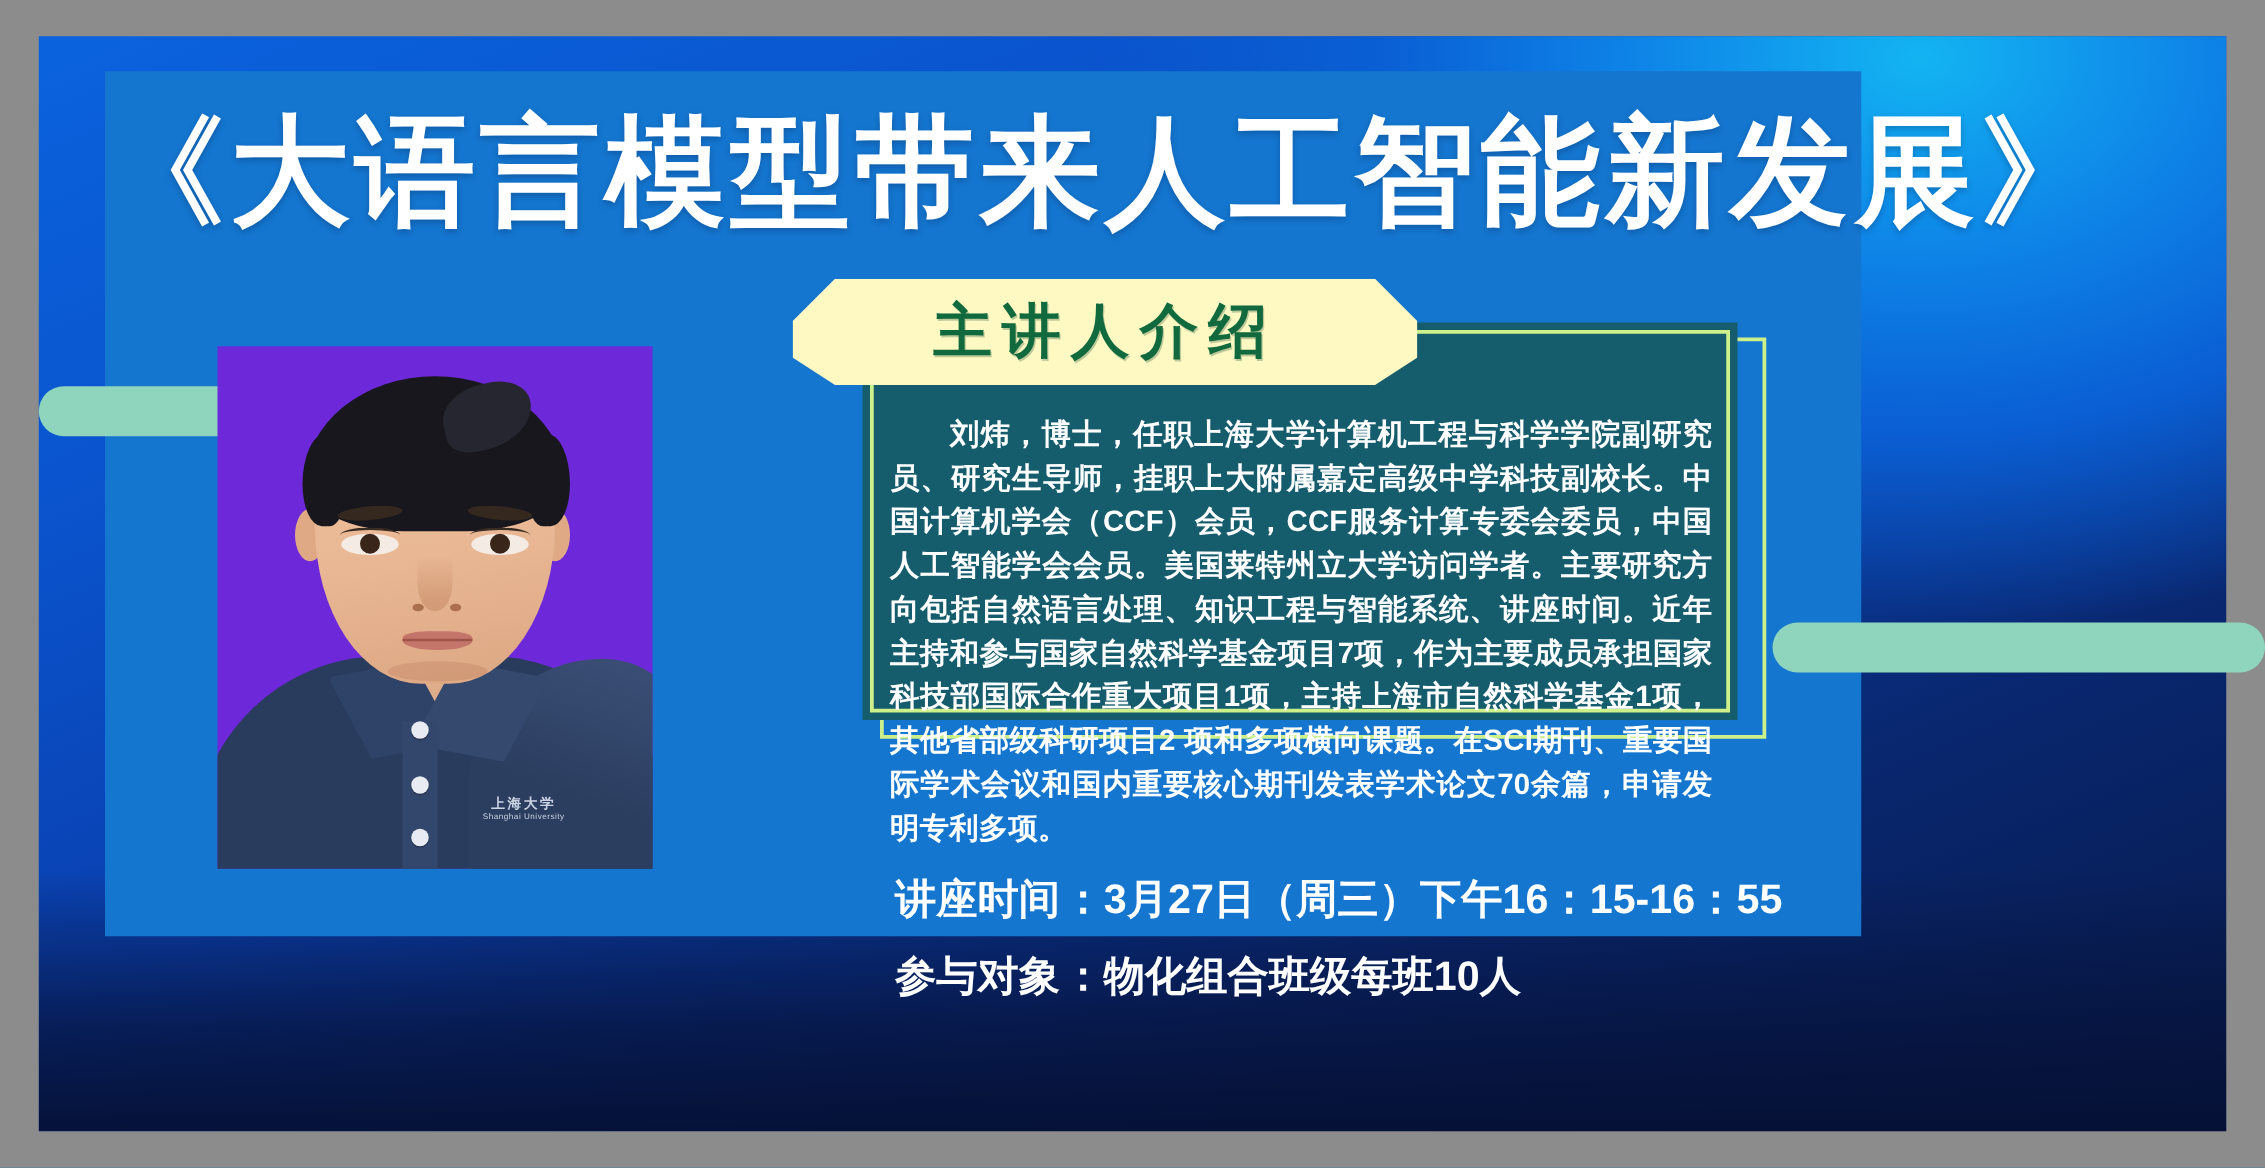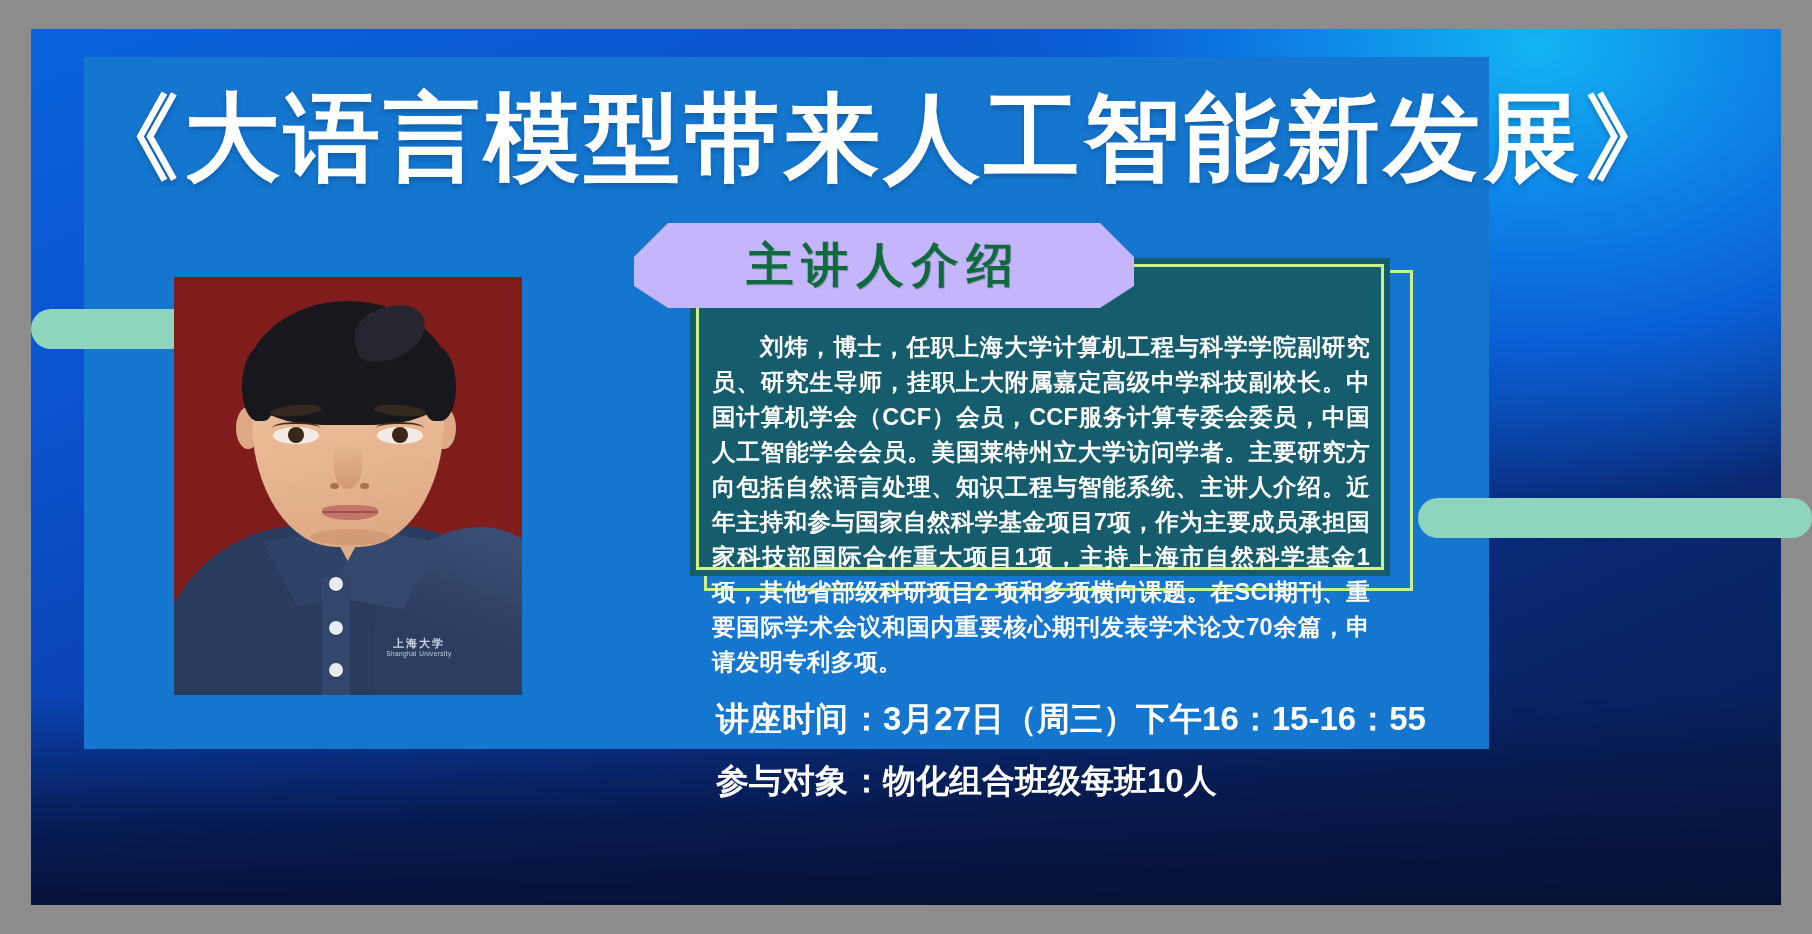--- a/index.html
+++ b/index.html
@@ -75,21 +75,21 @@
   #speaker-outline-inner{
     position:absolute;left:6px;top:6px;width:688px;height:306px;
     border:3px solid #cdf08a;
     box-sizing:border-box;
     pointer-events:none;
   }
 
   
   #speaker-banner{
     position:absolute;left:-56px;top:-35px;width:500px;height:85px;
-    background:#c4b5fd;
+    background:#fef9c3;
     clip-path:polygon(34px 0, 466px 0, 500px 34px, 500px 63px, 466px 85px, 34px 85px, 0 63px, 0 34px);
     display:flex;align-items:center;justify-content:center;
   }
   #speaker-banner-label{
     color:#116a3d;
     font-size:47px;
     font-weight:bold;
     letter-spacing:8px;
     text-shadow:1px 1px 0 rgba(0,60,30,.25);
   }
@@ -132,21 +132,21 @@
     background:#8fd4bd;
     border-radius:3px;
     z-index:-1;
   }
   .event-value{position:relative;z-index:1;}
 
   
   #portrait{
     position:absolute;left:174px;top:277px;width:348px;height:418px;
     overflow:hidden;
-    background:#7f1d1d;
+    background:#6d28d9;
   }
   
   #pt-shoulders{
     position:absolute;left:-18px;top:248px;width:384px;height:176px;
     background:#2a3c5e;
     border-radius:150px 150px 0 0;
   }
   #pt-shoulder-hi{
     position:absolute;left:200px;top:250px;width:180px;height:175px;
     background:linear-gradient(200deg,#3d5179 0%,#2b3e60 60%);
@@ -328,21 +328,21 @@
     <div class="pt-nostril" id="pt-nostril-r"></div>
     <div id="pt-mouth"></div>
     <div id="pt-mouth-line"></div>
     <div id="pt-chin-shade"></div>
   </div>
 
   <div id="speaker-box-wrap">
     <div id="speaker-outline-outer"></div>
     <div id="speaker-panel">
       <div id="speaker-outline-inner"></div>
-      <div id="speaker-bio">刘炜，博士，任职上海大学计算机工程与科学学院副研究员、研究生导师，挂职上大附属嘉定高级中学科技副校长。中国计算机学会（CCF）会员，CCF服务计算专委会委员，中国人工智能学会会员。美国莱特州立大学访问学者。主要研究方向包括自然语言处理、知识工程与智能系统、主讲人介绍。近年主持和参与国家自然科学基金项目7项，作为主要成员承担国家科技部国际合作重大项目1项，主持上海市自然科学基金1项，其他省部级科研项目2 项和多项横向课题。在SCI期刊、重要国际学术会议和国内重要核心期刊发表学术论文70余篇，申请发明专利多项。</div>
+      <div id="speaker-bio">刘炜，博士，任职上海大学计算机工程与科学学院副研究员、研究生导师，挂职上大附属嘉定高级中学科技副校长。中国计算机学会（CCF）会员，CCF服务计算专委会委员，中国人工智能学会会员。美国莱特州立大学访问学者。主要研究方向包括自然语言处理、知识工程与智能系统、讲座时间。近年主持和参与国家自然科学基金项目7项，作为主要成员承担国家科技部国际合作重大项目1项，主持上海市自然科学基金1项，其他省部级科研项目2 项和多项横向课题。在SCI期刊、重要国际学术会议和国内重要核心期刊发表学术论文70余篇，申请发明专利多项。</div>
     </div>
     <div id="speaker-banner">
       <span id="speaker-banner-label">主讲人介绍</span>
     </div>
   </div>
 
   <div id="event-info">
 
     <div class="event-line">
       <span class="event-label">讲座时间</span><span class="event-value">：3月27日（周三）下午16：15-16：55</span>

